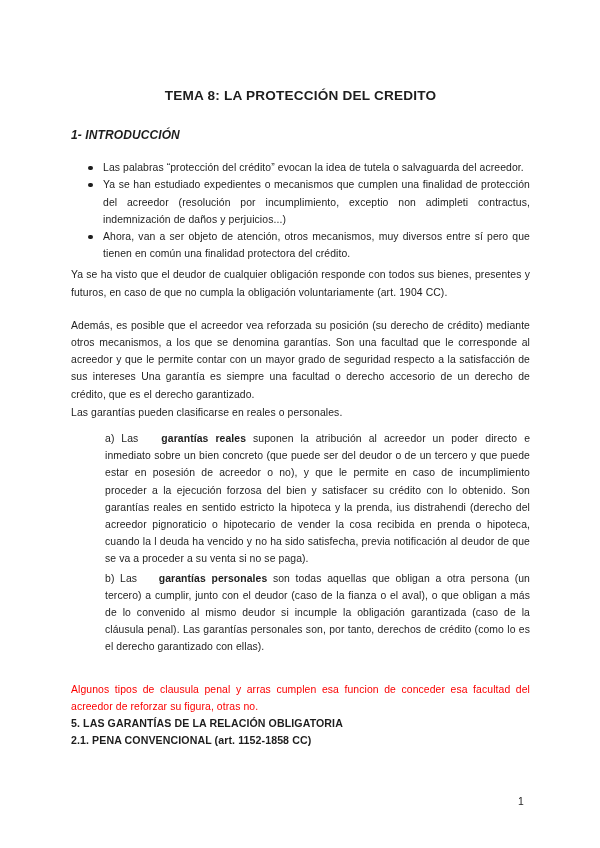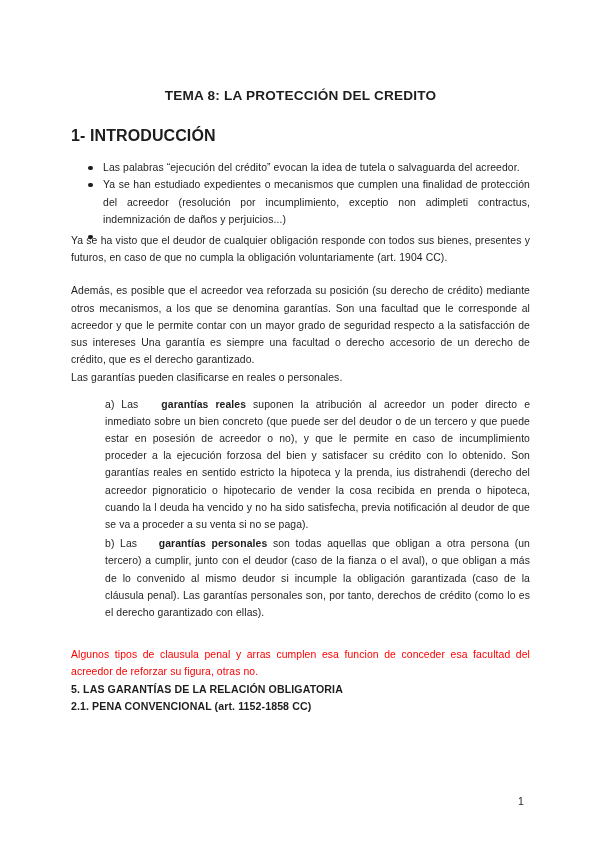--- a/index.html
+++ b/index.html
@@ -35,22 +35,23 @@
   .title {
     padding-top: 86px;
     font-size: 13.6px;
     line-height: 20px;
     font-weight: bold;
     text-align: center;
     letter-spacing: 0.2px;
   }
   .h-intro {
     margin-top: 21px;
-    font-size: 16px;
+    font-size: 12px;
     font-weight: bold;
+    font-style: italic;
   }
   .bullets { margin-top: 15px; }
   .bullet-item {
     position: relative;
     padding-left: 32px;
     text-align: justify;
   }
   .bullet-marker {
     position: absolute;
     left: 17px;
@@ -93,28 +94,29 @@
 <div class="page">
   <div class="content">
 
     <div class="title">TEMA 8: LA PROTECCIÓN DEL CREDITO</div>
 
     <div class="h-intro">1- INTRODUCCIÓN</div>
 
     <div class="bullets">
       <div class="bullet-item">
         <span class="bullet-marker"></span>
-        <span>Las palabras “ejecución del crédito” evocan la idea de tutela o salvaguarda del acreedor.</span>
+        <span>Las palabras “protección del crédito” evocan la idea de tutela o salvaguarda del acreedor.</span>
       </div>
       <div class="bullet-item">
         <span class="bullet-marker"></span>
         <span>Ya se han estudiado expedientes o mecanismos que cumplen una finalidad de protección del acreedor (resolución por incumplimiento, exceptio non adimpleti contractus, indemnización de daños y perjuicios...)</span>
       </div>
       <div class="bullet-item">
         <span class="bullet-marker"></span>
+        <span>Ahora, van a ser objeto de atención, otros mecanismos, muy diversos entre sí pero que tienen en común una finalidad protectora del crédito.</span>
       </div>
     </div>
 
     <p class="para p1">Ya se ha visto que el deudor de cualquier obligación responde con todos sus bienes, presentes y futuros, en caso de que no cumpla la obligación voluntariamente (art. 1904 CC).</p>
 
     <p class="para p2">Además, es posible que el acreedor vea reforzada su posición (su derecho de crédito) mediante otros mecanismos, a los que se denomina garantías. Son una facultad que le corresponde al acreedor y que le permite contar con un mayor grado de seguridad respecto a la satisfacción de sus intereses Una garantía es siempre una facultad o derecho accesorio de un derecho de crédito, que es el derecho garantizado.</p>
 
     <p class="para p3">Las garantías pueden clasificarse en reales o personales.</p>
 
     <p class="para indent pa"><span>a) Las </span><b>garantías reales</b><span> suponen la atribución al acreedor un poder directo e inmediato sobre un bien concreto (que puede ser del deudor o de un tercero y que puede estar en posesión de acreedor o no), y que le permite en caso de incumplimiento proceder a la ejecución forzosa del bien y satisfacer su crédito con lo obtenido. Son garantías reales en sentido estricto la hipoteca y la prenda, ius distrahendi (derecho del acreedor pignoraticio o hipotecario de vender la cosa recibida en prenda o hipoteca, cuando la l deuda ha vencido y no ha sido satisfecha, previa notificación al deudor de que se va a proceder a su venta si no se paga).</span></p>

